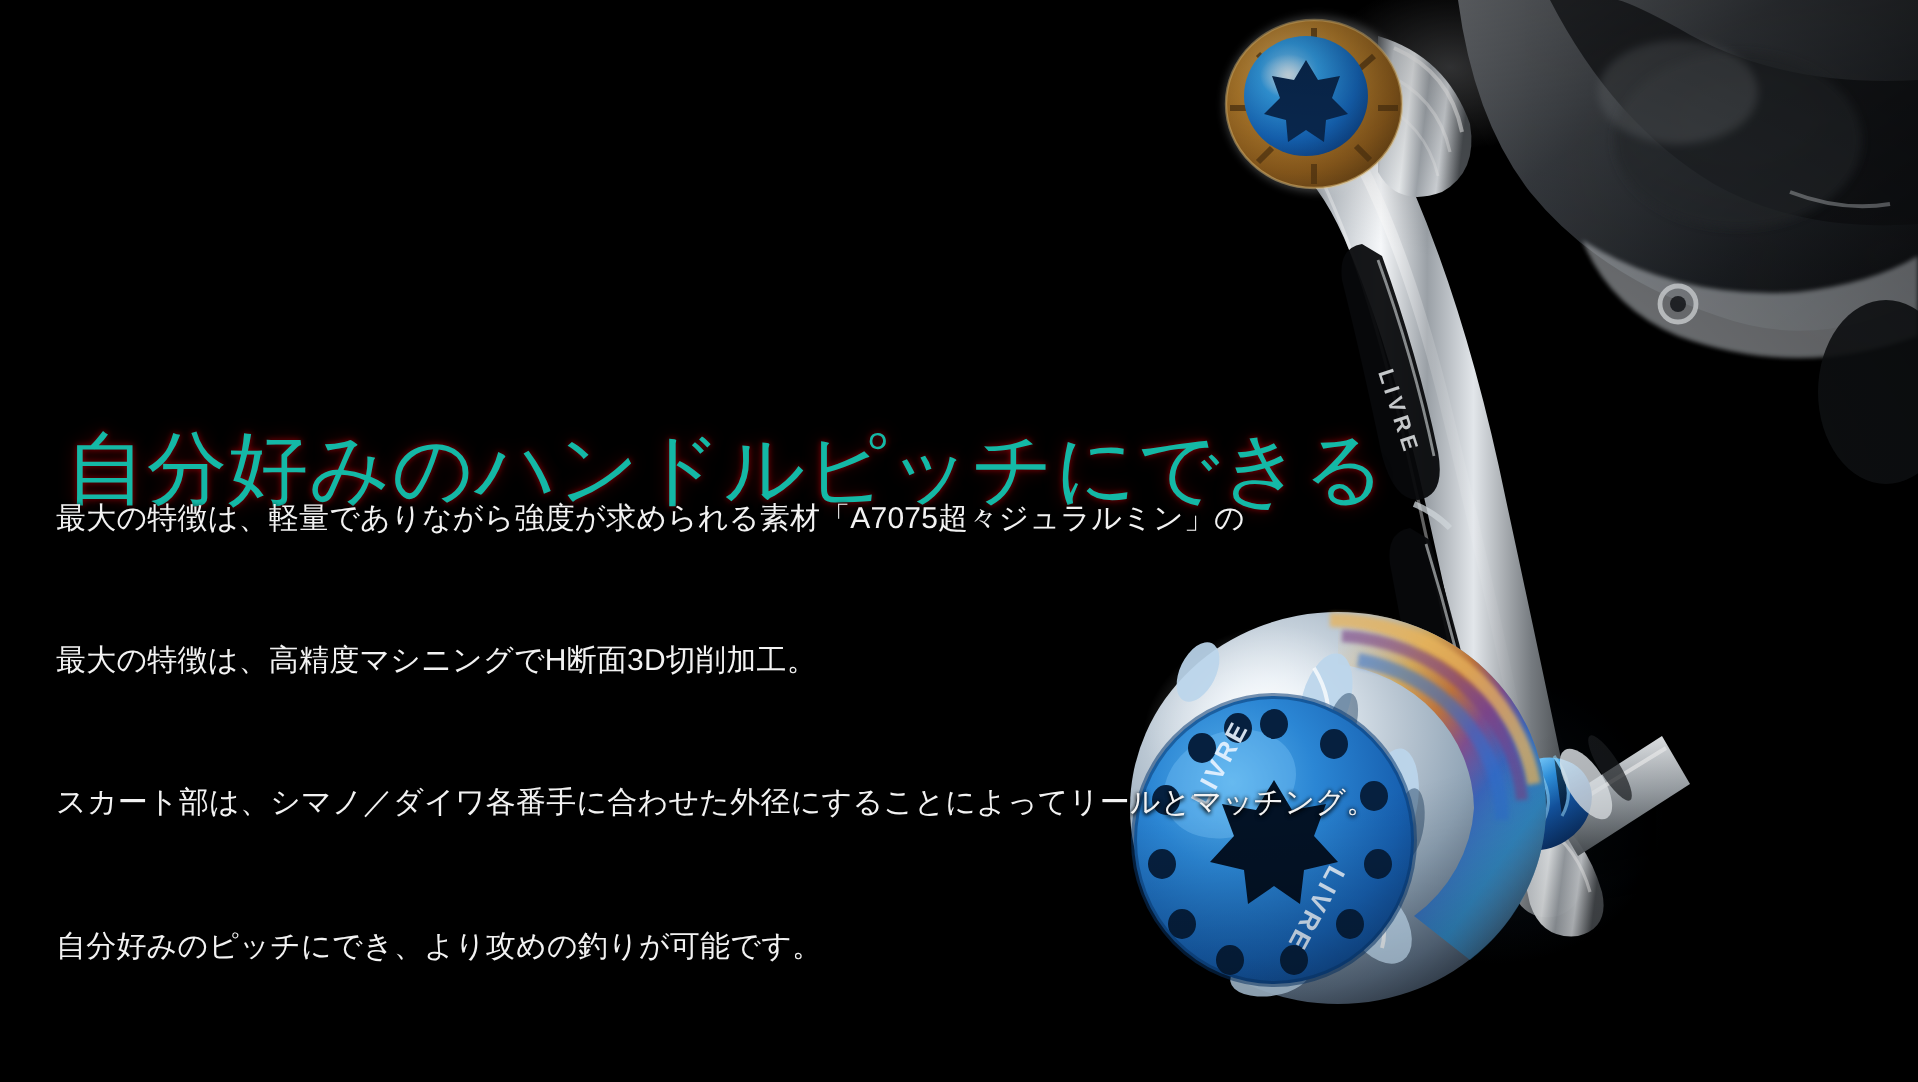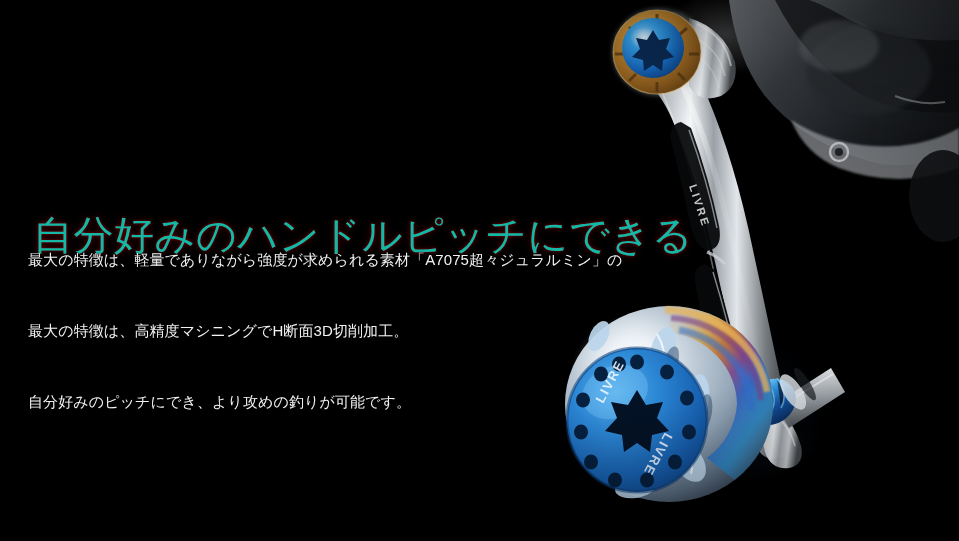--- a/index.html
+++ b/index.html
@@ -322,20 +322,21 @@
 
   <div class="vignette"></div>
 
   <h1 id="headline">
     <span class="hl-line">自分好みのハンドルピッチにできる</span>
   </h1>
 
   <div id="body-copy">
     <span class="cp-line">最大の特徴は、軽量でありながら強度が求められる素材「A7075超々ジュラルミン」の</span>
     <span class="cp-line">最大の特徴は、高精度マシニングでH断面3D切削加工。</span>
+    <span class="cp-line">スカート部は、シマノ／ダイワ各番手に合わせた外径にすることによってリールとマッチング。</span>
     <span class="cp-line">自分好みのピッチにでき、より攻めの釣りが可能です。</span>
     
     
     
     
     
   </div>
 
 </div>
 

